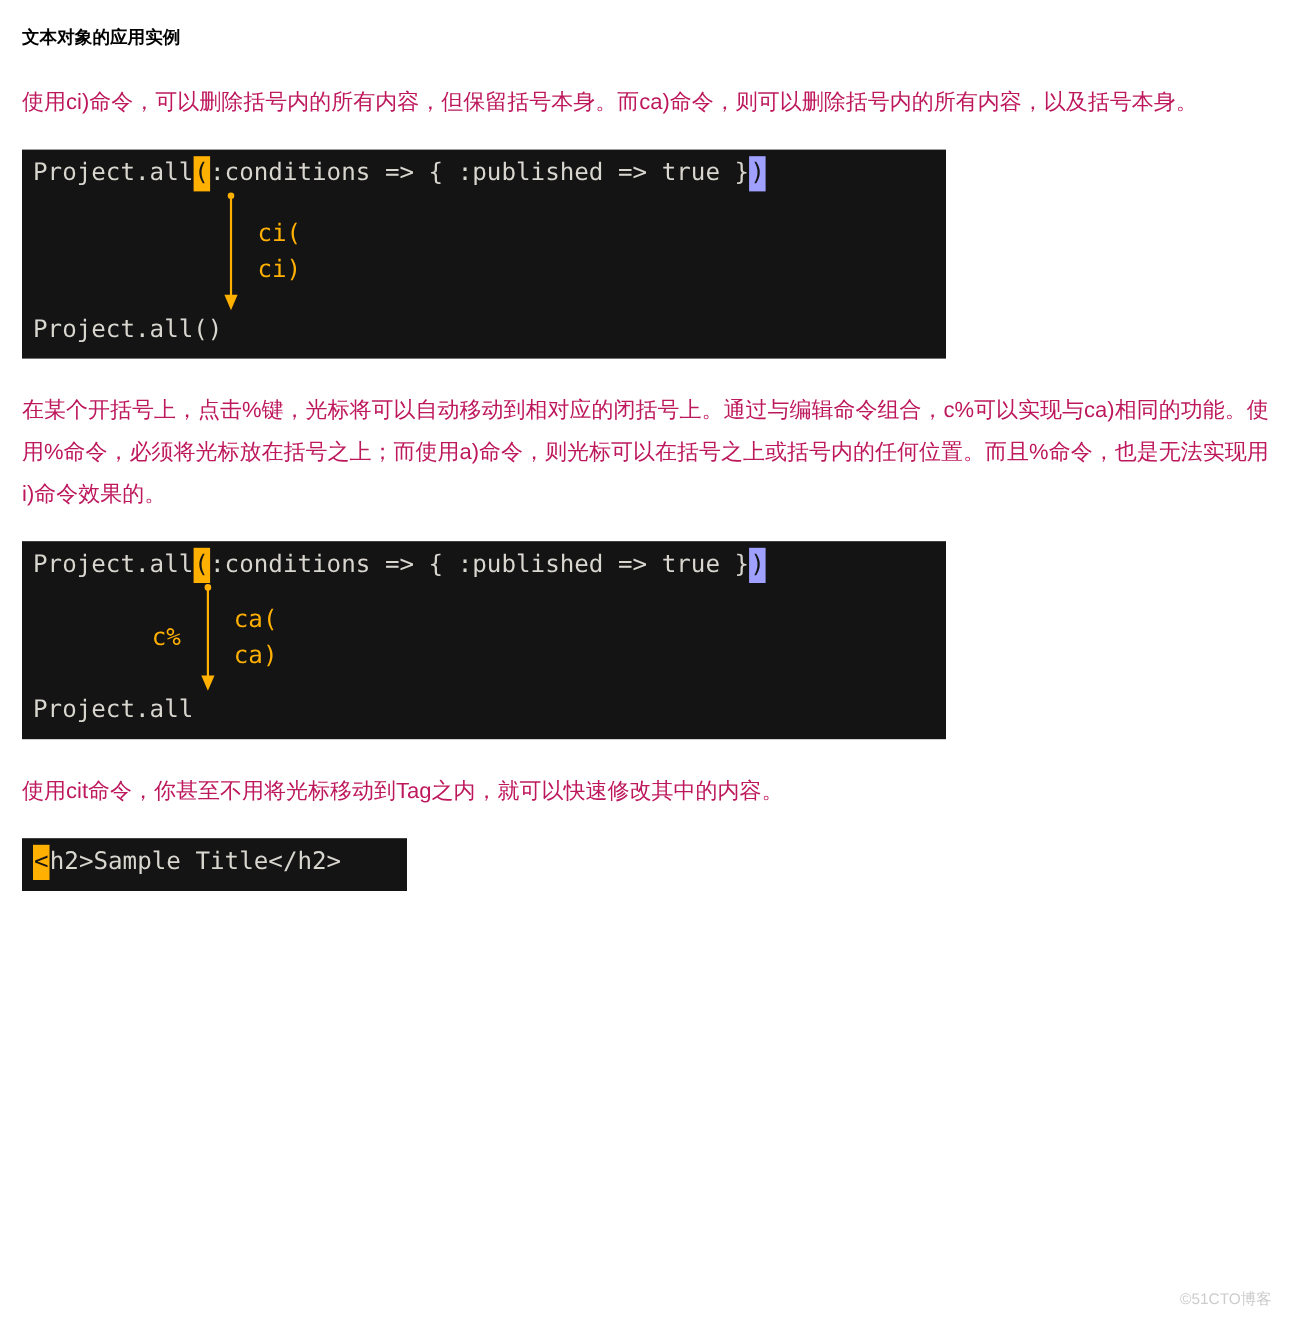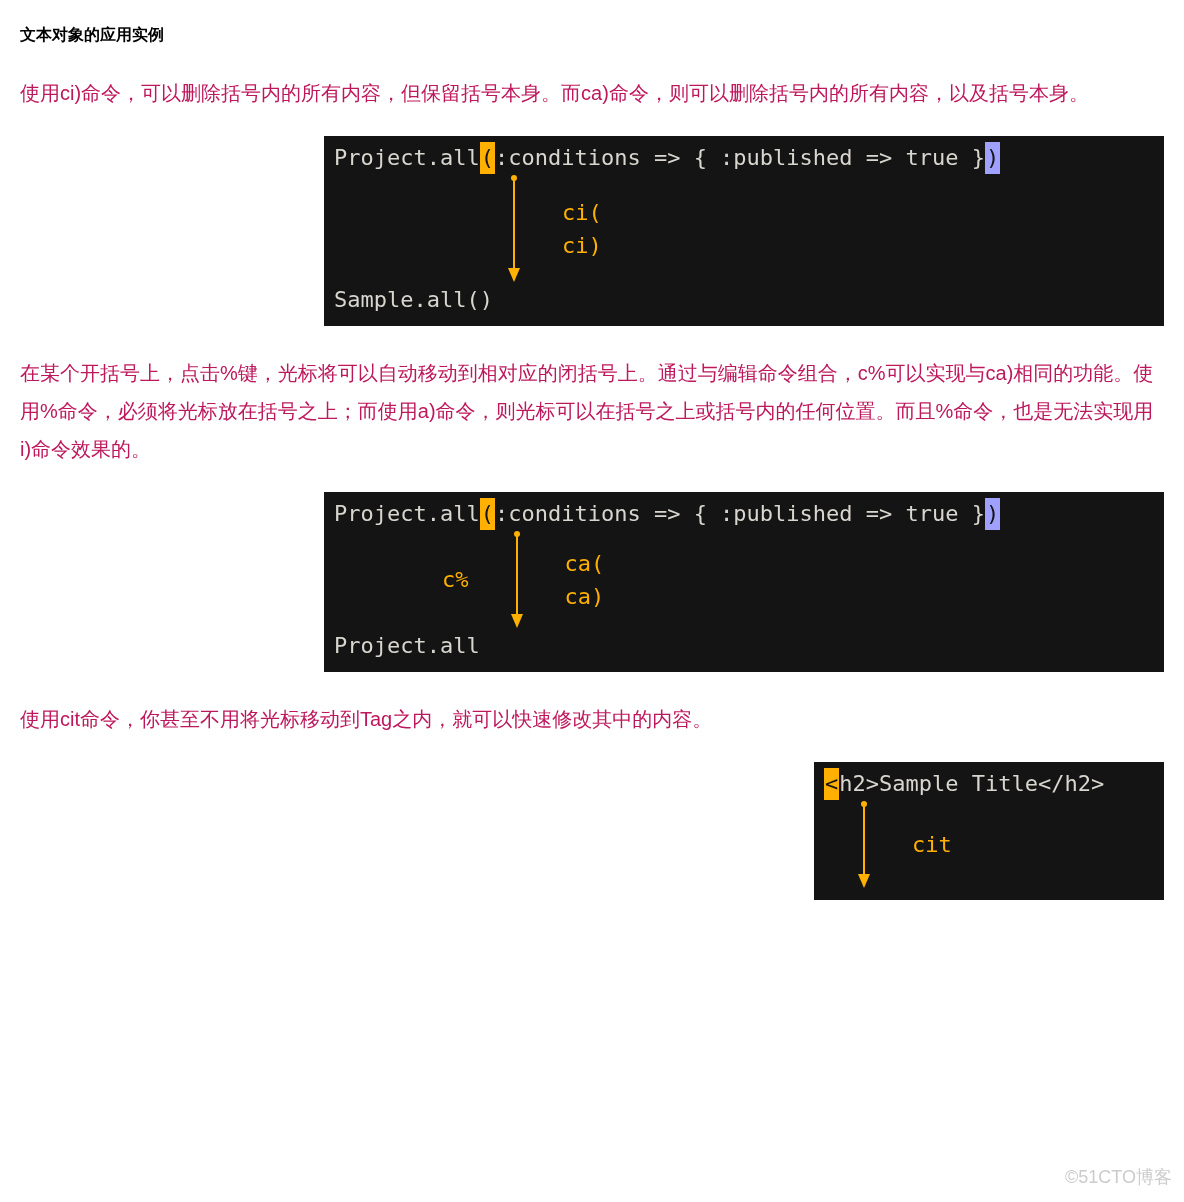--- a/index.html
+++ b/index.html
@@ -17,21 +17,21 @@
     font-weight: bold;
     margin: 0 0 24px 0;
     color: #000;
   }
   p.body-text {
     margin: 0 0 24px 0;
     color: #be185d;
   }
   .fig-wrap {
     display: flex;
-    justify-content: flex-end;
+    justify-content: flex-start;
     margin: 8px 0 28px 0;
   }
   .codefig {
     background: #141414;
     color: #d8d6cf;
     font-family: "Consolas", "Menlo", monospace;
     font-size: 22px;
     line-height: 1.45;
     position: relative;
     padding: 6px 10px 10px 10px;
@@ -48,21 +48,20 @@
   .hl-close {
     background: #a0a0ff;
     color: #141414;
     display: inline-block;
     padding: 0 1px;
   }
   .arrowcol {
     display: flex;
     align-items: stretch;
     padding-left: 0;
-    gap: 24px;
   }
   .arrow-svg {
     flex: 0 0 auto;
   }
   .arrow-labels {
     display: flex;
     flex-direction: column;
     justify-content: center;
     padding-left: 14px;
     color: #ffb000;
@@ -73,24 +72,24 @@
   .arrow-left-label {
     color: #ffb000;
     font-size: 22px;
     font-family: "Consolas", "Menlo", monospace;
     display: flex;
     align-items: center;
     padding-right: 14px;
   }
   .watermark {
     position: fixed;
-    right: 12px;
+    right: 28px;
     bottom: 8px;
     color: #ccc;
-    font-size: 18px;
+    font-size: 14px;
   }
 </style>
 </head>
 <body>
 
 <h2 class="section-title">文本对象的应用实例</h2>
 
 <p class="body-text">使用ci)命令，可以删除括号内的所有内容，但保留括号本身。而ca)命令，则可以删除括号内的所有内容，以及括号本身。</p>
 
 <div class="fig-wrap">
@@ -100,21 +99,21 @@
       <svg class="arrow-svg" width="20" height="110">
         <line x1="10" y1="4" x2="10" y2="98" stroke="#ffb000" stroke-width="2"></line>
         <circle cx="10" cy="4" r="3" fill="#ffb000"></circle>
         <polygon points="10,108 4,94 16,94" fill="#ffb000"></polygon>
       </svg>
       <div class="arrow-labels">
         <span>ci(</span>
         <span>ci)</span>
       </div>
     </div>
-    <div class="codeline">Sample.all()</div>
+    <div class="codeline">Project.all()</div>
   </div>
 </div>
 
 <p class="body-text">在某个开括号上，点击%键，光标将可以自动移动到相对应的闭括号上。通过与编辑命令组合，c%可以实现与ca)相同的功能。使用%命令，必须将光标放在括号之上；而使用a)命令，则光标可以在括号之上或括号内的任何位置。而且%命令，也是无法实现用i)命令效果的。</p>
 
 <div class="fig-wrap">
   <div class="codefig" style="width:820px">
     <div class="codeline"><span>Project.all</span><span class="hl-open">(</span><span>:conditions =&gt; { :published =&gt; true }</span><span class="hl-close">)</span></div>
     <div class="arrowcol" style="padding-left:108px;">
       <div class="arrow-left-label">c%</div>
@@ -130,26 +129,16 @@
     </div>
     <div class="codeline">Project.all</div>
   </div>
 </div>
 
 <p class="body-text">使用cit命令，你甚至不用将光标移动到Tag之内，就可以快速修改其中的内容。</p>
 
 <div class="fig-wrap">
   <div class="codefig" style="width:330px">
     <div class="codeline"><span class="hl-open">&lt;</span><span>h2&gt;Sample Title&lt;/h2&gt;</span></div>
-    <div class="arrowcol" style="padding-left:30px;">
-      <svg class="arrow-svg" width="20" height="90">
-        <line x1="10" y1="4" x2="10" y2="78" stroke="#ffb000" stroke-width="2"></line>
-        <circle cx="10" cy="4" r="3" fill="#ffb000"></circle>
-        <polygon points="10,88 4,74 16,74" fill="#ffb000"></polygon>
-      </svg>
-      <div class="arrow-labels">
-        <span>cit</span>
-      </div>
-    </div>
   </div>
 </div>
 
 <div class="watermark">©51CTO博客</div>
 
 </body></html>

